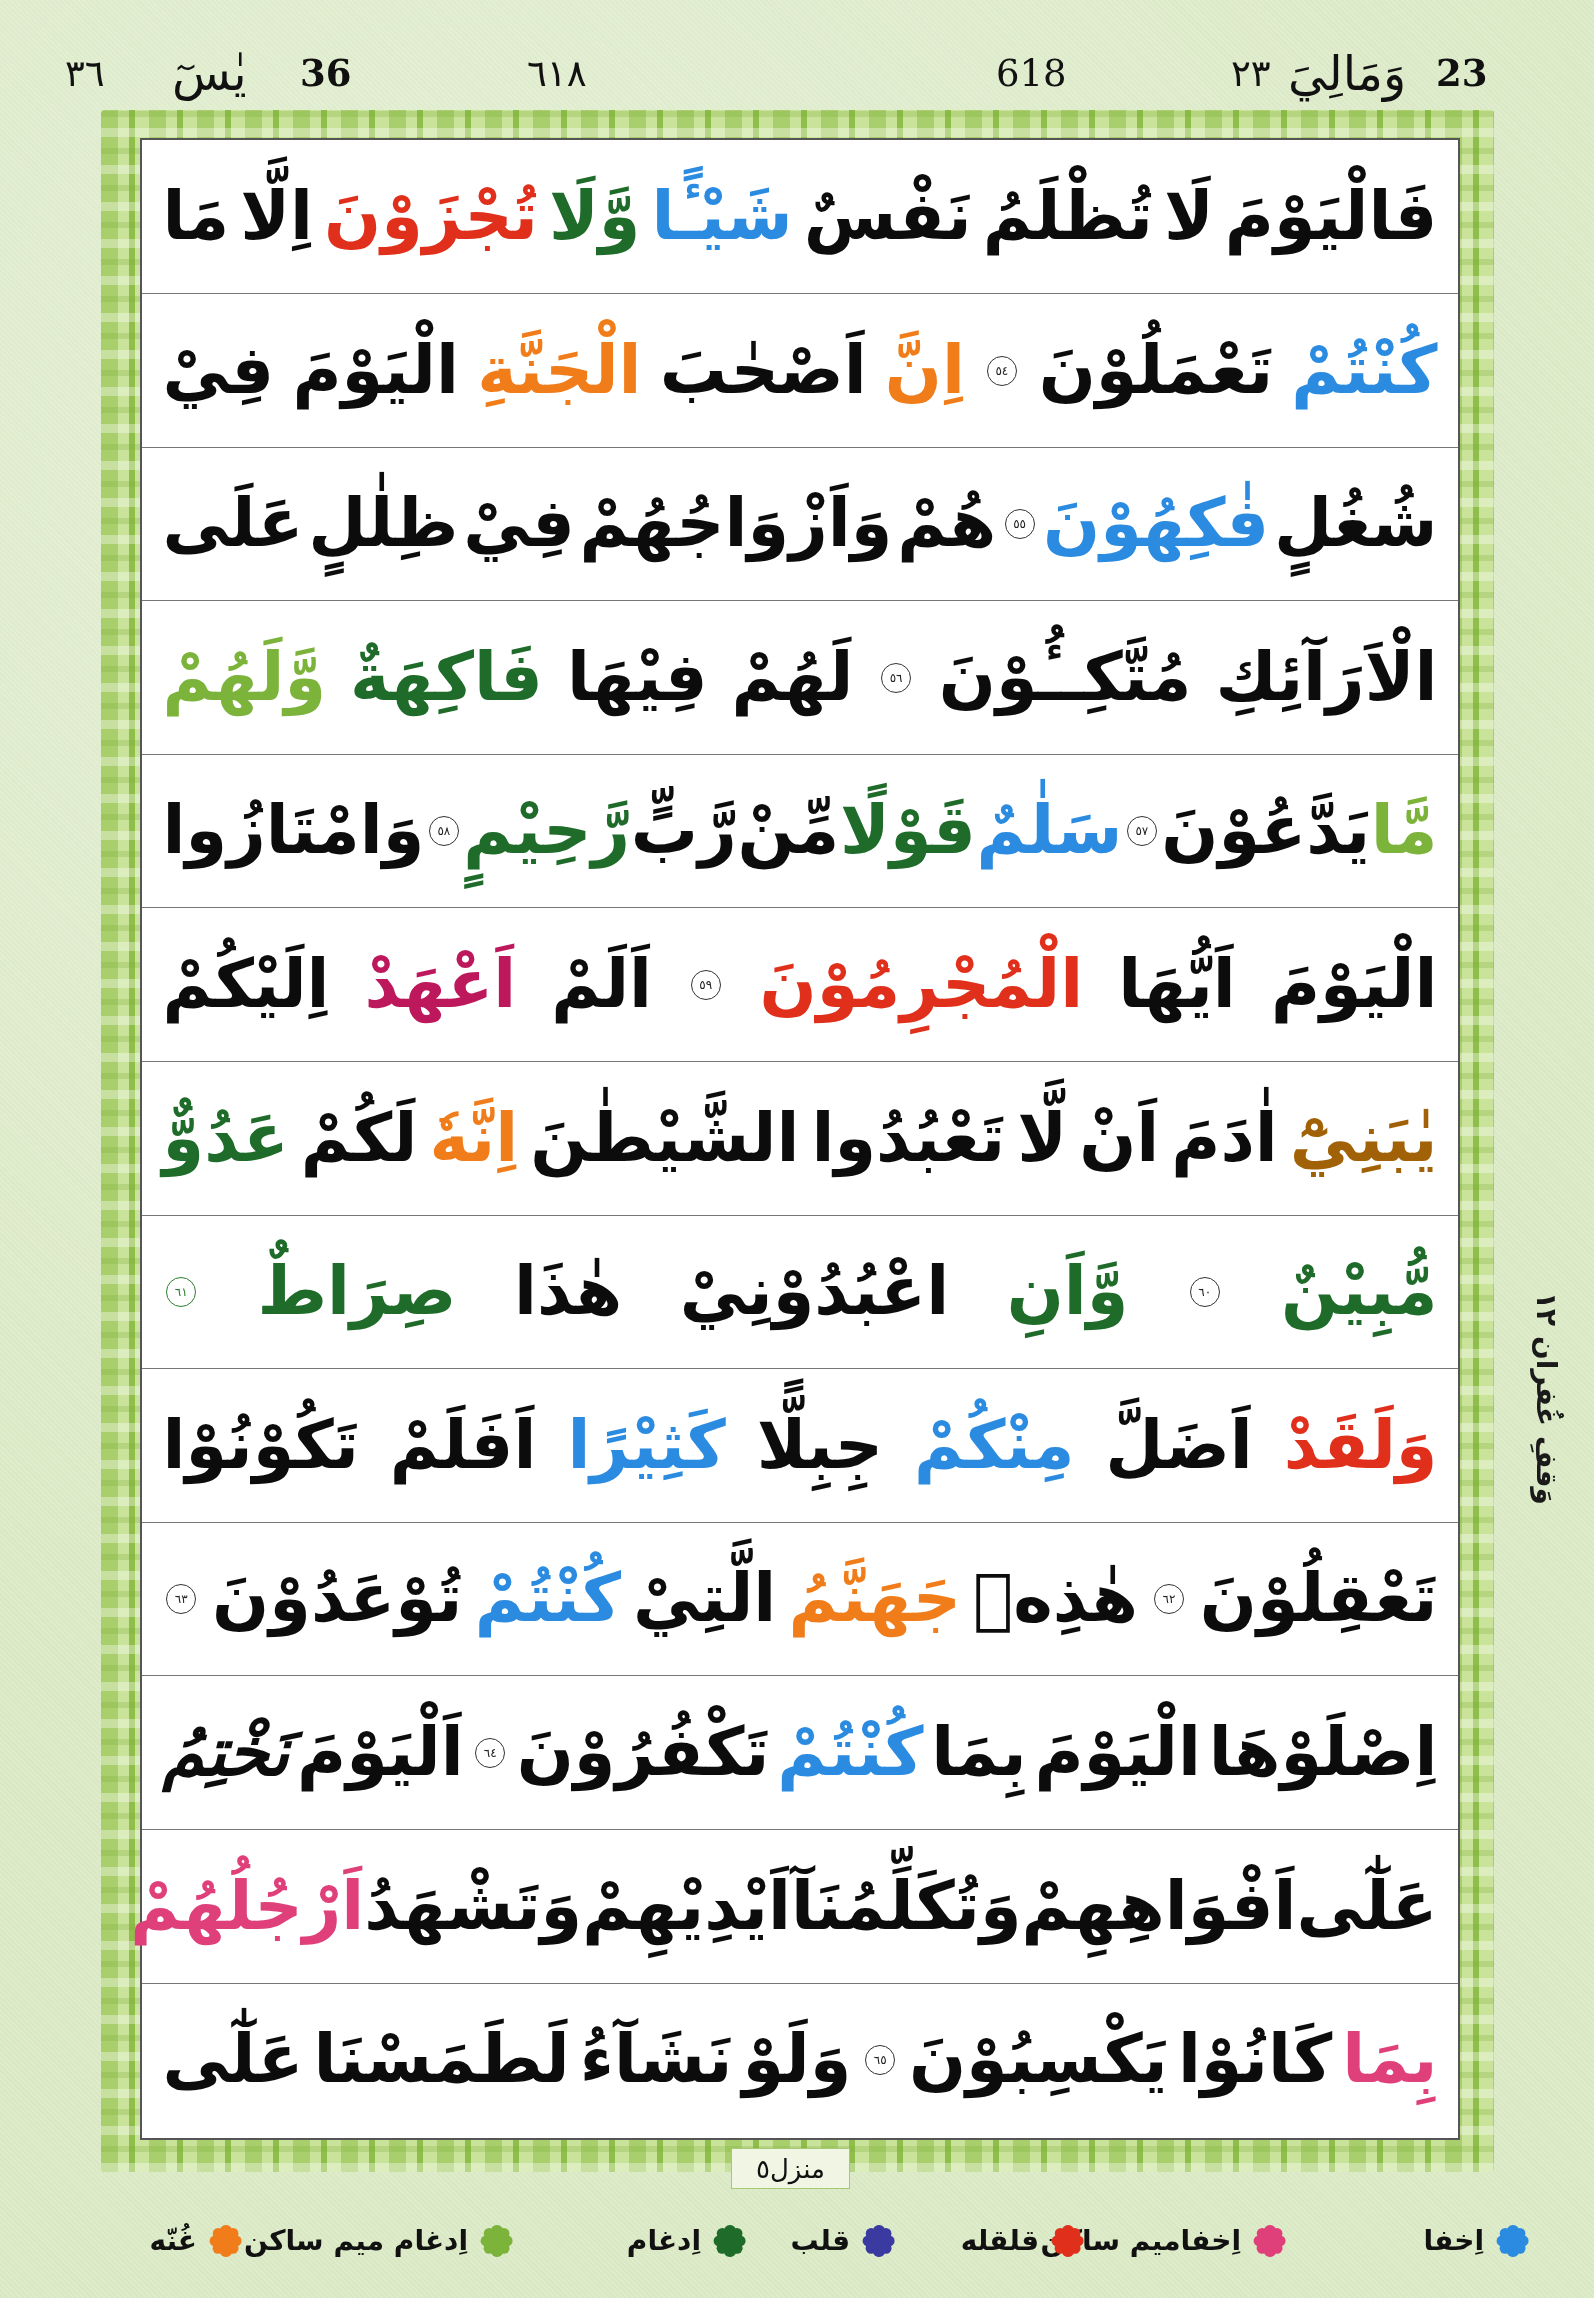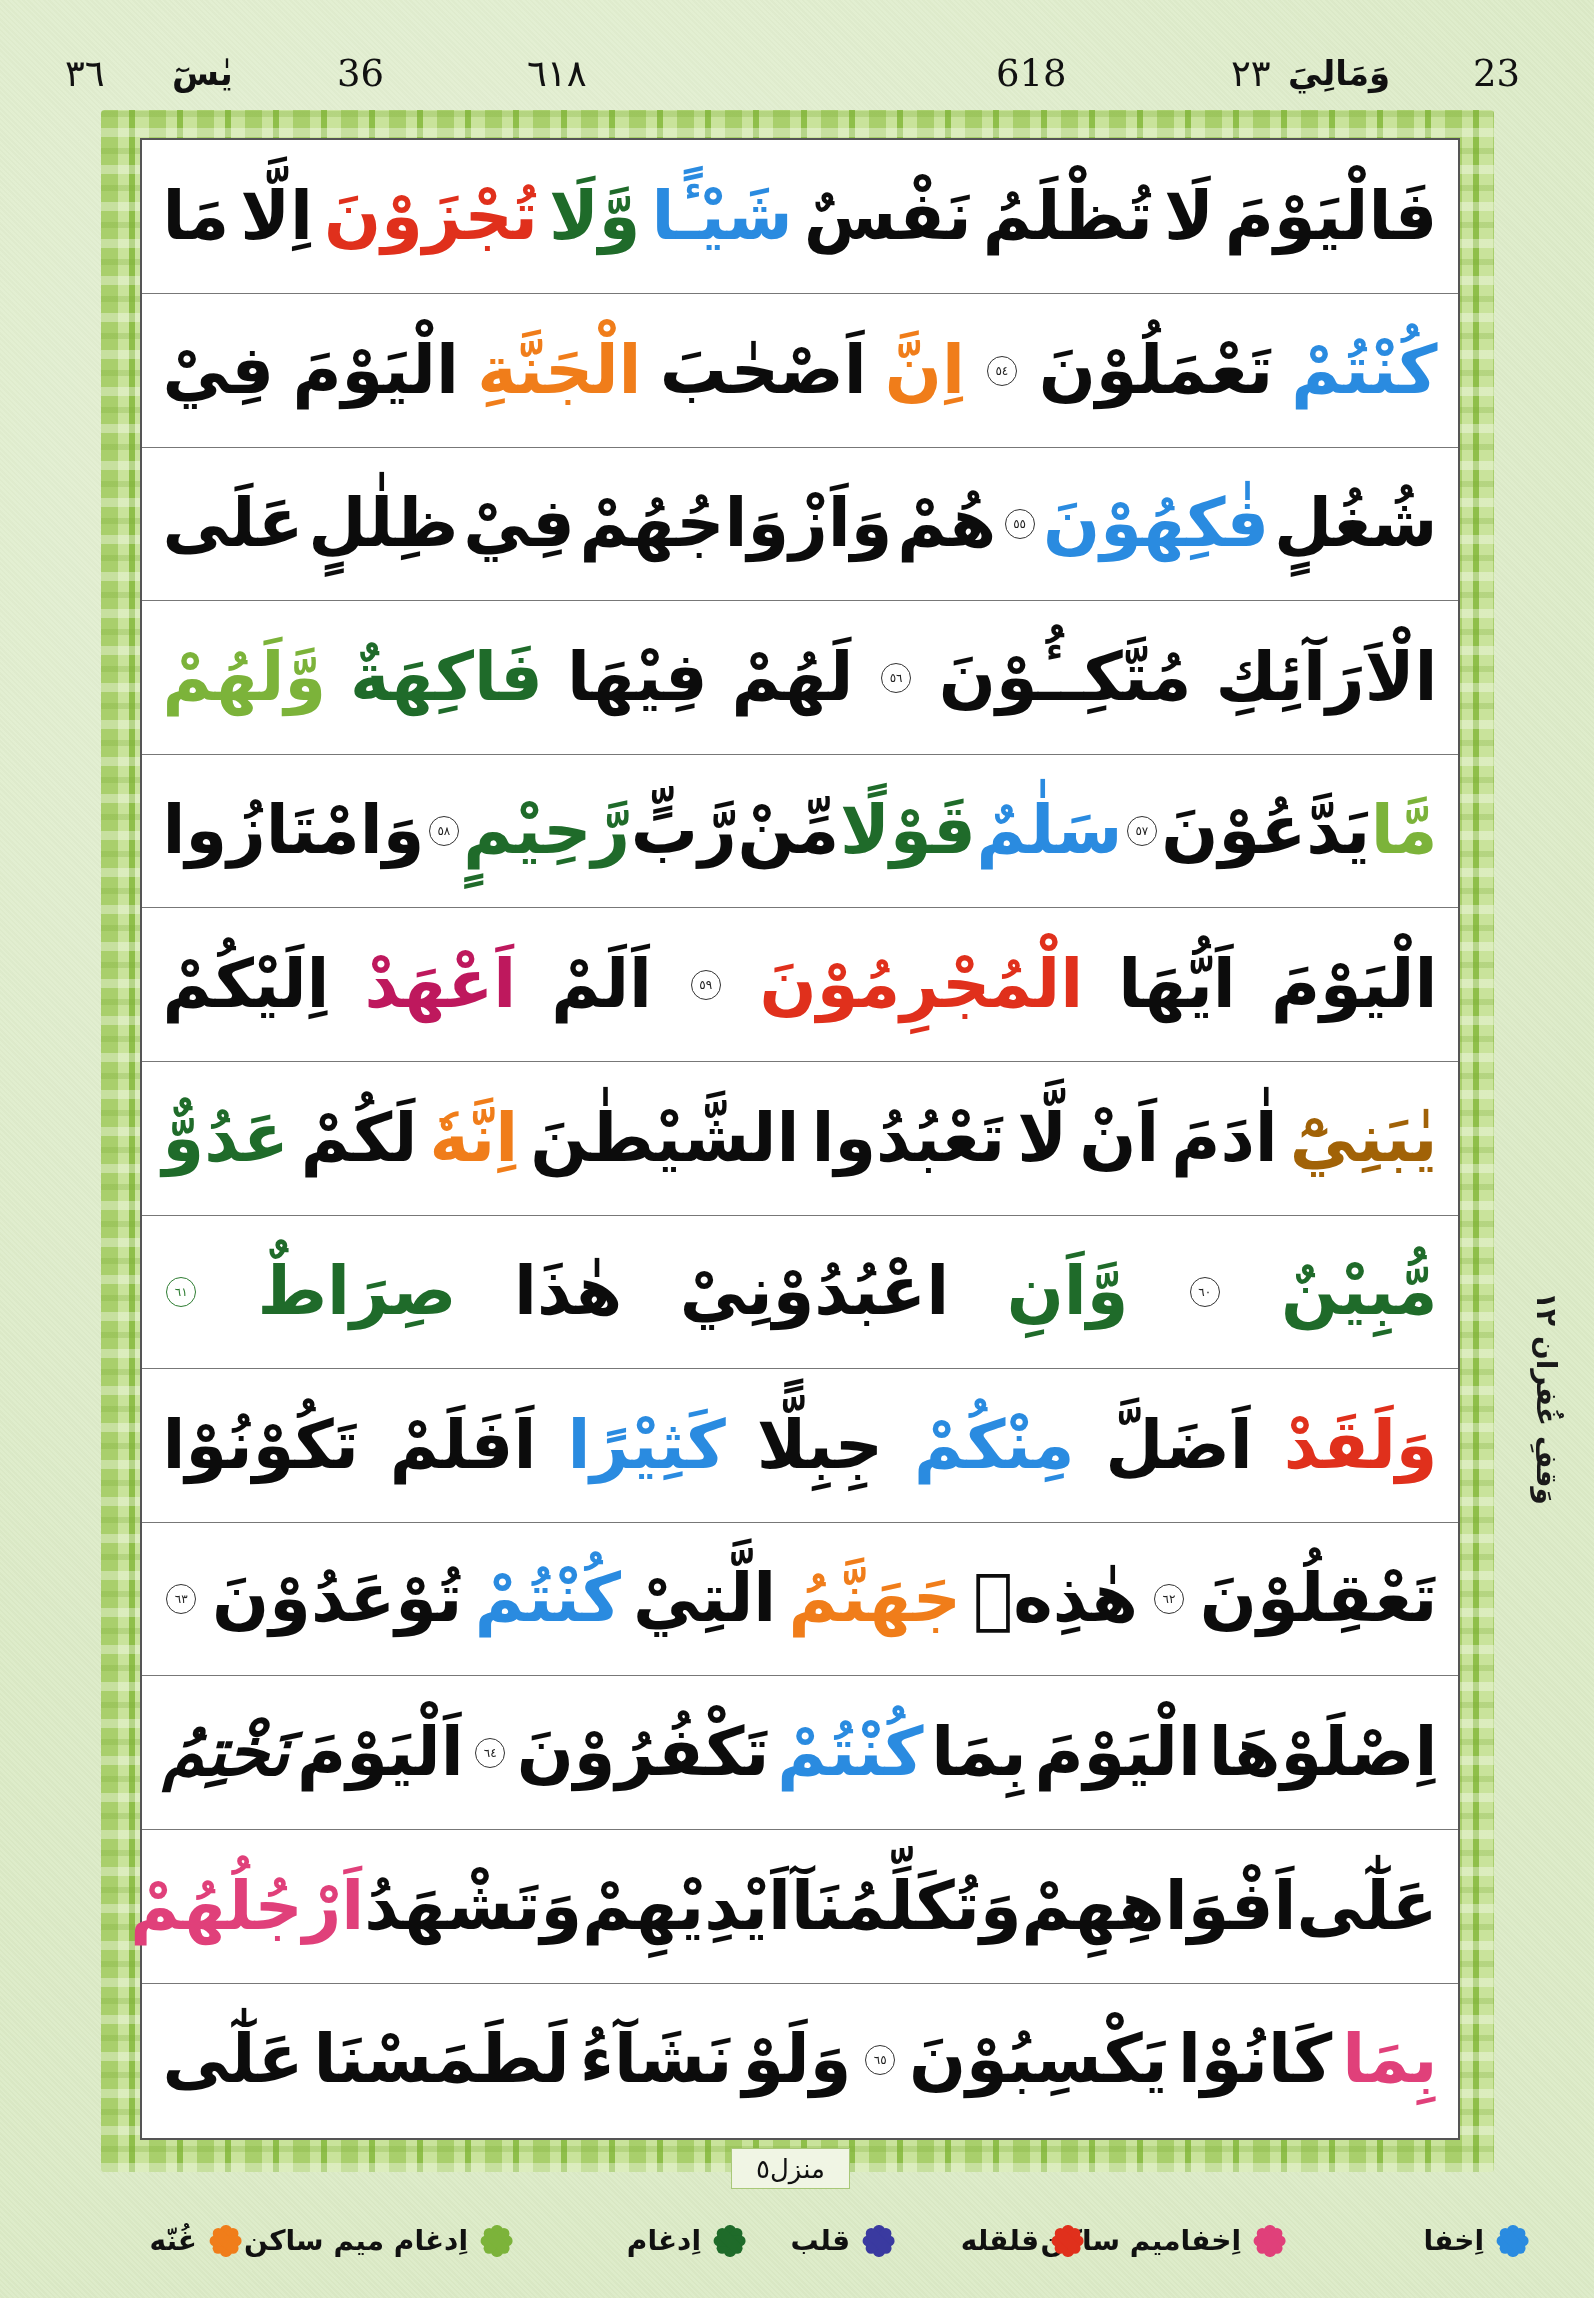--- a/index.html
+++ b/index.html
@@ -5,22 +5,22 @@
   html,body{margin:0;padding:0;}
   body{width:1594px;height:2299px;background:#dcebc9;position:relative;overflow:hidden;
     font-family:"DejaVu Sans",sans-serif;}
   .paper{position:absolute;inset:0;
     background:
       radial-gradient(circle at 30% 20%, rgba(255,255,255,0.25), transparent 60%),
       repeating-linear-gradient(45deg, rgba(255,255,255,0.05) 0 1.9px, rgba(0,0,0,0.015) 1.9px 3.7px),
       #dcebc7;}
   .header{position:absolute;top:41px;left:0;width:1594px;height:65px;}
   .hdr{position:absolute;top:0;font-family:"DejaVu Serif",serif;font-size:37px;color:#111;line-height:65px;white-space:nowrap;}
-  .hdr.ar{font-family:"DejaVu Sans",sans-serif;font-weight:bold;font-size:34px;}
-  .hdr.num{font-weight:normal;margin-left:37px;}
+  .hdr.ar{font-family:"DejaVu Sans",sans-serif;font-weight:normal;font-size:48px;}
+  .hdr.num{font-weight:bold;}
   .frame{position:absolute;left:101px;top:110px;width:1393px;height:2062px;
     background:
       repeating-linear-gradient(90deg, #a9cf6c 0 17px, #c9e39b 17px 28px, #8fbf4a 28px 34px, #c9e39b 34px 48px),
       #b7d985;
     border-radius:3.7px;}
   .frame::before{content:"";position:absolute;inset:0;
     background:repeating-linear-gradient(0deg, rgba(255,255,255,0.35) 0 9.3px, transparent 9.3px 20.5px, rgba(120,170,50,0.25) 20.5px 26px, transparent 26px 37px);
     border-radius:3.7px;}
   .panel{position:absolute;left:140px;top:138px;width:1320px;height:2002px;background:#fff;
     border:2.8px solid #555;box-sizing:border-box;}

